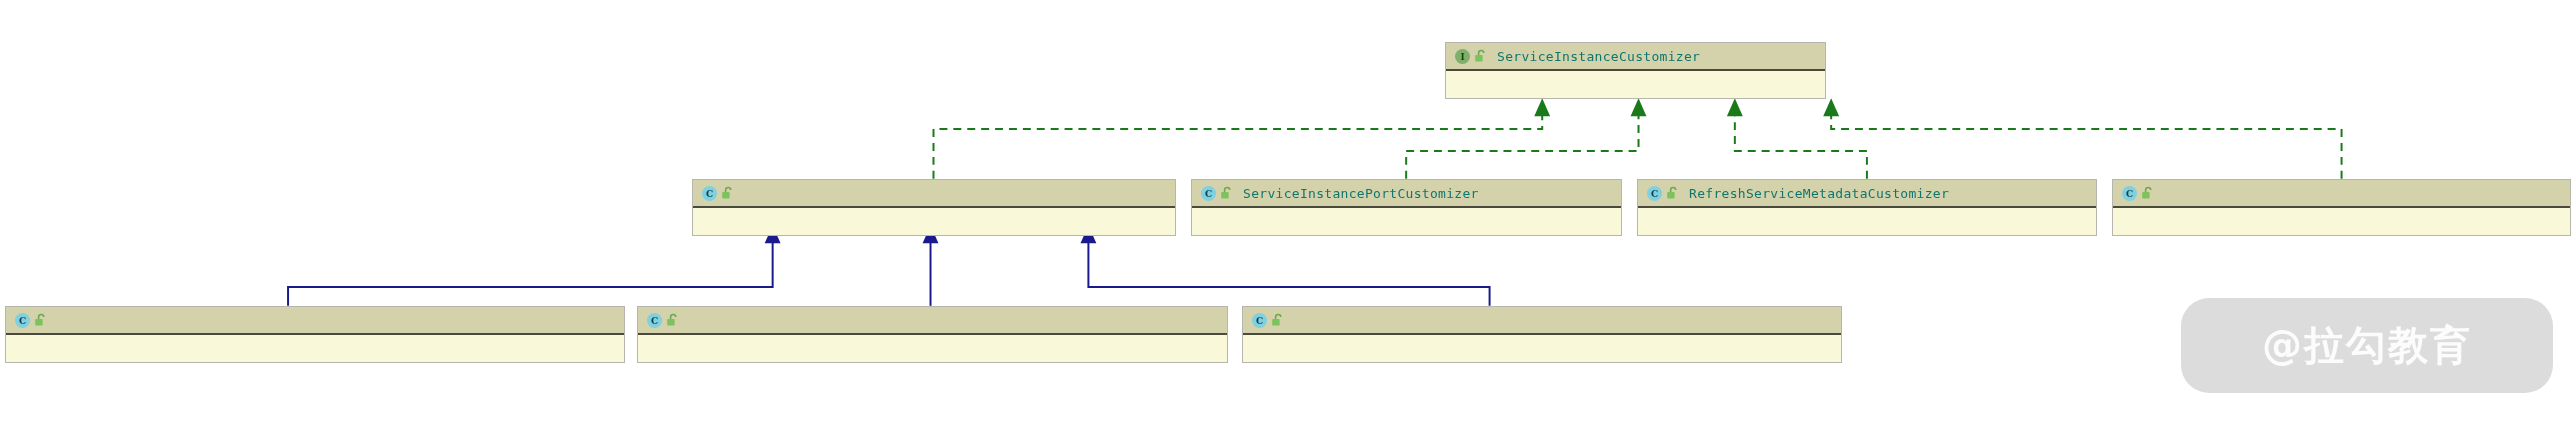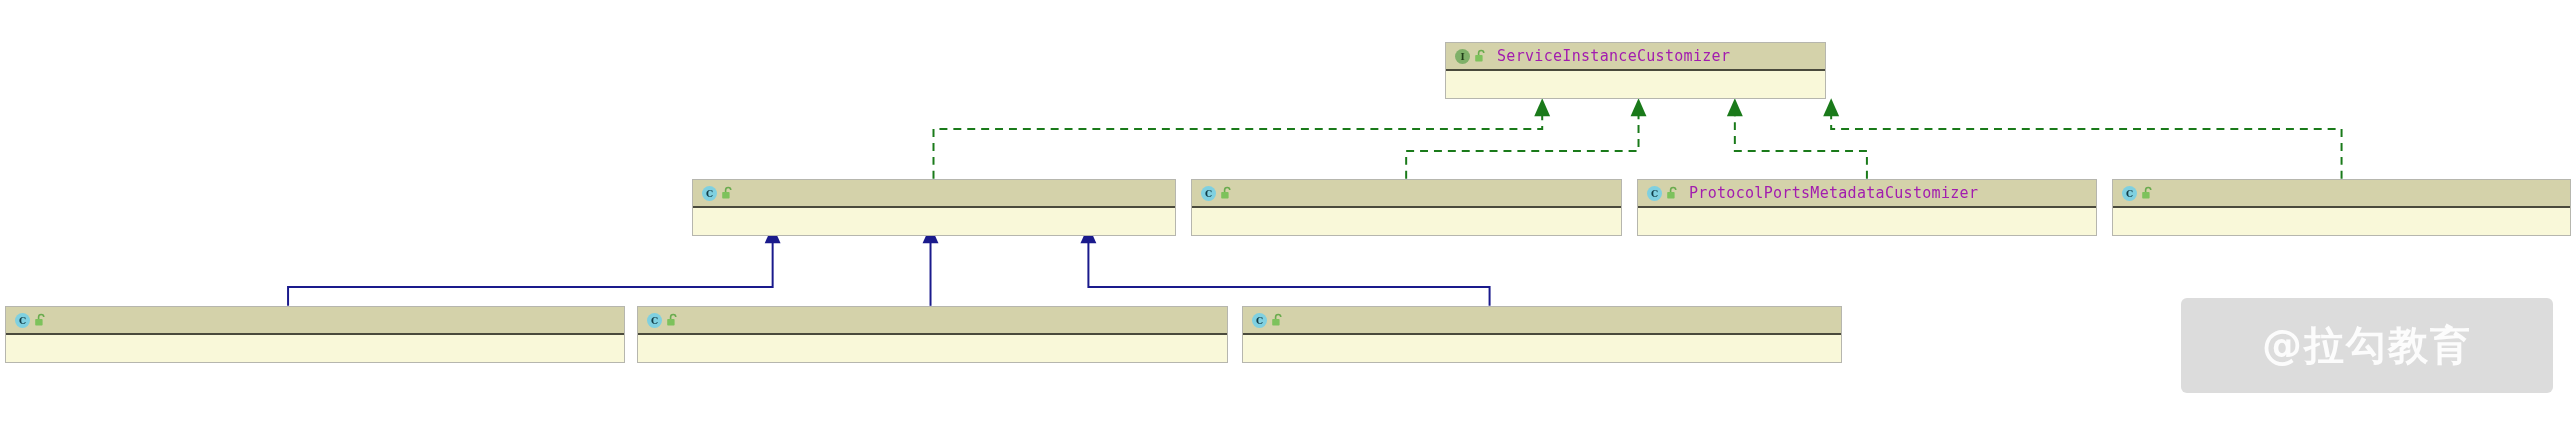--- a/index.html
+++ b/index.html
@@ -44,23 +44,23 @@
     white-space: nowrap;
     overflow: hidden;
   }
   .uml-node-body {
     box-sizing: border-box;
     height: 27px;
     background: #f9f8d9;
   }
   .node-title {
     font-family: "DejaVu Sans Mono", "Liberation Mono", monospace;
-    font-size: 15px;
+    font-size: 13px;
     letter-spacing: 0.3px;
-    color: #a21caf;
+    color: #0f766e;
     margin-left: 10px;
   }
   .icon-kind {
     flex: 0 0 auto;
     width: 17px;
     height: 17px;
     display: inline-block;
     line-height: 0;
   }
   .icon-lock {
@@ -68,21 +68,21 @@
     width: 13px;
     height: 14px;
     display: inline-block;
     margin-left: 3px;
     line-height: 0;
   }
   
   #watermark {
     position: absolute;
     background: #dcdcdc;
-    border-radius: 6px;
+    border-radius: 28px;
     display: flex;
     align-items: center;
     justify-content: center;
   }
   #watermark-text {
     color: #ffffff;
     font-family: "DejaVu Sans", "Liberation Sans", sans-serif;
     font-size: 40px;
     font-weight: bold;
     letter-spacing: 2px;
@@ -187,39 +187,40 @@
           <circle cx="8.5" cy="8.5" r="7.5" fill="#7fd0e0"></circle>
           <text x="8.5" y="12.2" font-family="DejaVu Serif, Liberation Serif, serif" font-size="9" font-weight="bold" fill="#113d48" text-anchor="middle">C</text>
         </svg>
       </span>
       <span class="icon-lock">
         <svg width="13" height="14" viewBox="0 0 13 14" xmlns="http://www.w3.org/2000/svg">
           <path d="M4.6 6 V4.1 a2.6 2.6 0 0 1 5.2 0" fill="none" stroke="#6aab4e" stroke-width="1.6"></path>
           <rect x="1.2" y="6" width="7.4" height="6.6" rx="0.8" fill="#7dc25c"></rect>
         </svg>
       </span>
+      <span class="node-title">ServiceInstancePortCustomizer</span>
     </div>
     <div class="uml-node-body"></div>
   </div>
 
   <div class="uml-node" style="left:1637px; top:179px; width:460px; height:57px;">
     <div class="uml-node-header">
       <span class="icon-kind">
         <svg width="17" height="17" viewBox="0 0 17 17" xmlns="http://www.w3.org/2000/svg">
           <circle cx="8.5" cy="8.5" r="7.5" fill="#7fd0e0"></circle>
           <text x="8.5" y="12.2" font-family="DejaVu Serif, Liberation Serif, serif" font-size="9" font-weight="bold" fill="#113d48" text-anchor="middle">C</text>
         </svg>
       </span>
       <span class="icon-lock">
         <svg width="13" height="14" viewBox="0 0 13 14" xmlns="http://www.w3.org/2000/svg">
           <path d="M4.6 6 V4.1 a2.6 2.6 0 0 1 5.2 0" fill="none" stroke="#6aab4e" stroke-width="1.6"></path>
           <rect x="1.2" y="6" width="7.4" height="6.6" rx="0.8" fill="#7dc25c"></rect>
         </svg>
       </span>
-      <span class="node-title">ProtocolPortsMetadataCustomizer</span>
+      <span class="node-title">RefreshServiceMetadataCustomizer</span>
     </div>
     <div class="uml-node-body"></div>
   </div>
 
   <div class="uml-node" style="left:2112px; top:179px; width:459px; height:57px;">
     <div class="uml-node-header">
       <span class="icon-kind">
         <svg width="17" height="17" viewBox="0 0 17 17" xmlns="http://www.w3.org/2000/svg">
           <circle cx="8.5" cy="8.5" r="7.5" fill="#7fd0e0"></circle>
           <text x="8.5" y="12.2" font-family="DejaVu Serif, Liberation Serif, serif" font-size="9" font-weight="bold" fill="#113d48" text-anchor="middle">C</text>

